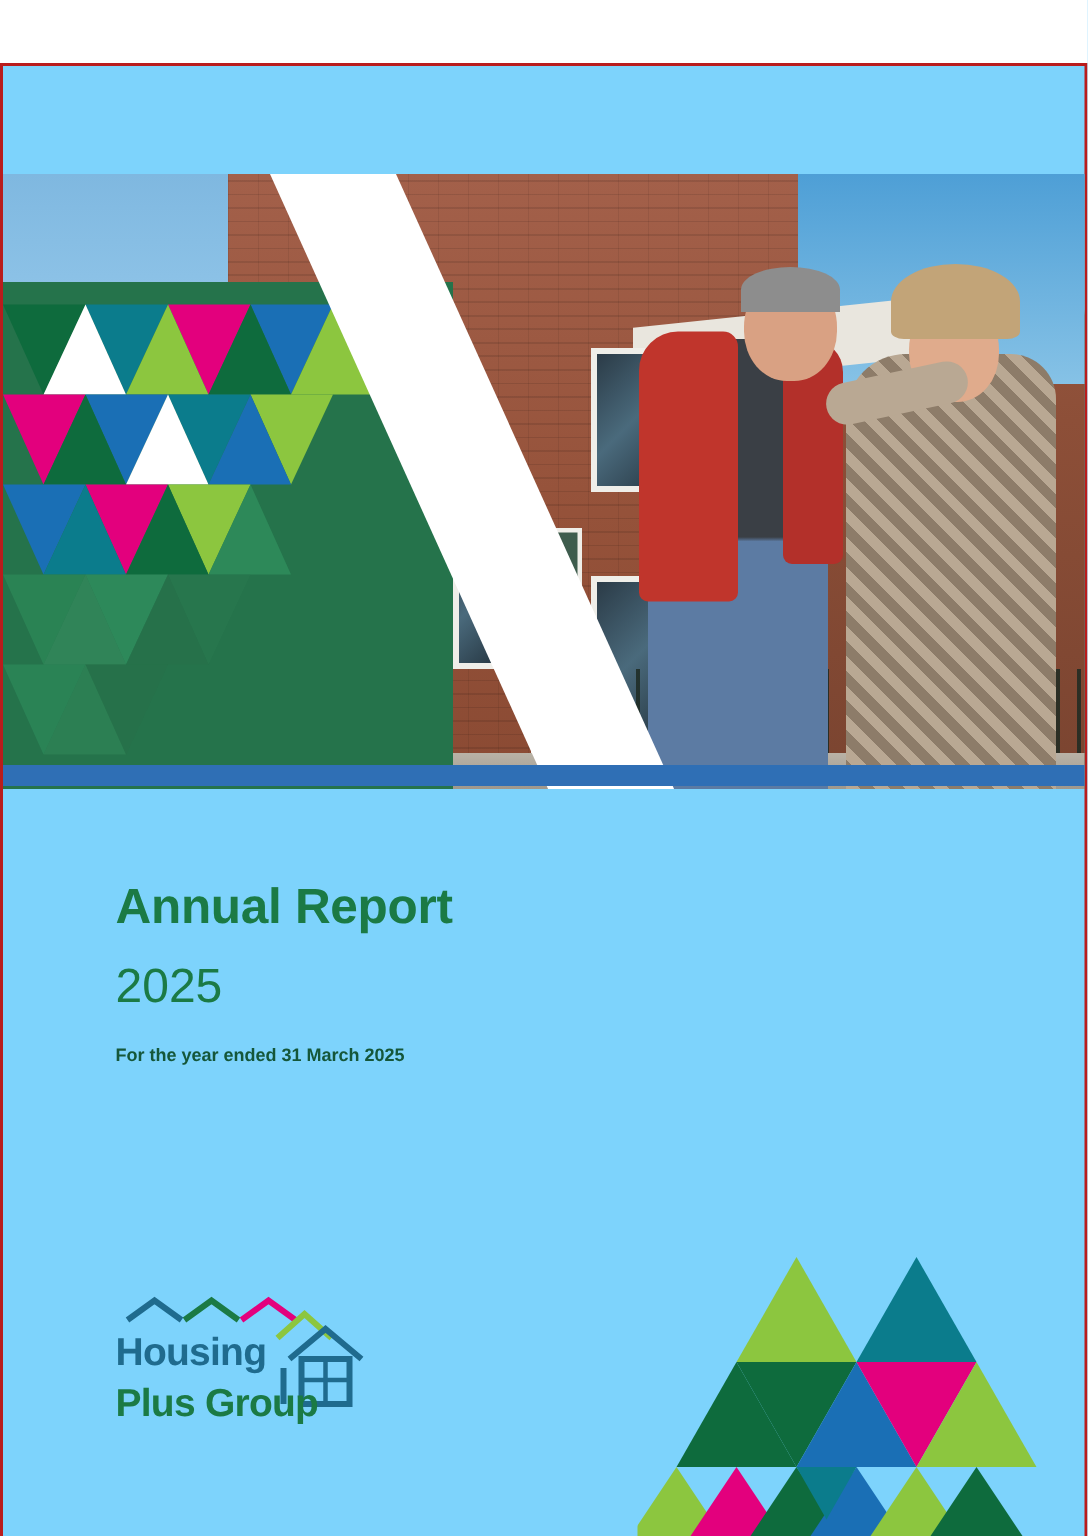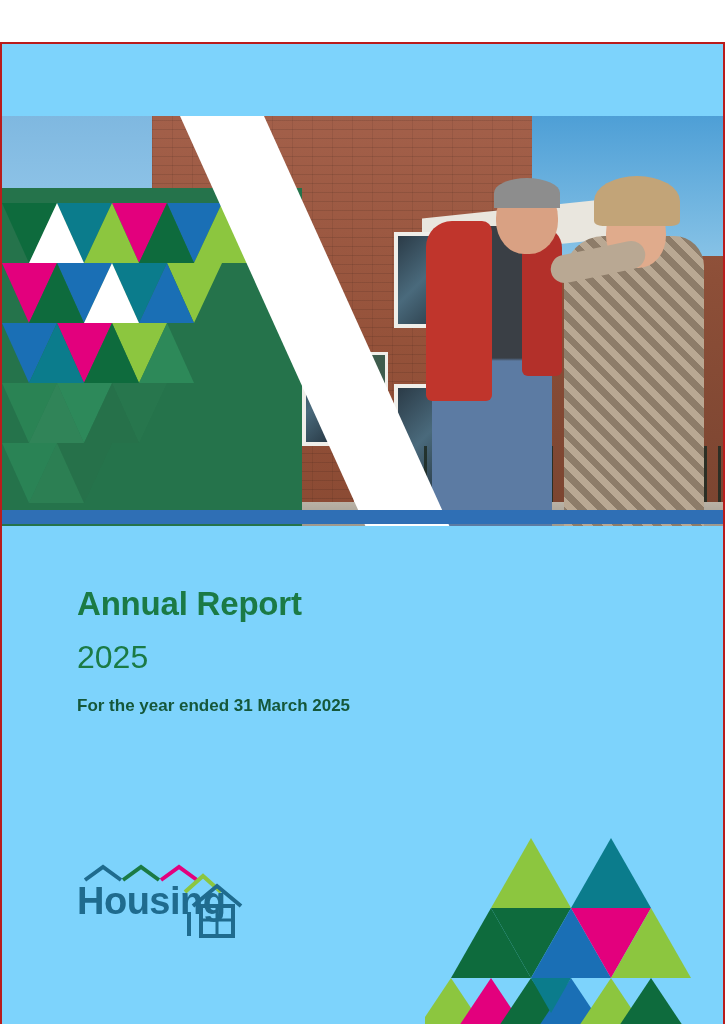--- a/index.html
+++ b/index.html
@@ -199,39 +199,39 @@
   }
   .title-year {
     color: #1b7a45;
     font-size: 32px;
     font-weight: normal;
     line-height: 50px;
     margin: 8px 0 0 0;
   }
   .subtitle {
     color: #15573a;
-    font-size: 17px;
+    font-size: 12px;
     font-weight: bold;
     margin: 14px 0 0 0;
   }
 
   
   .logo {
     position: absolute;
     left: 75px;
     top: 818px;
     width: 250px;
     height: 100px;
   }
   .logo-text {
     position: absolute;
     left: 0;
     top: 22px;
     color: #1f6b8e;
-    font-size: 38px;
+    font-size: 26px;
     font-weight: bold;
     line-height: 34px;
     letter-spacing: -0.5px;
   }
   .logo-text .l2 { color: #1b7a45; }
 </style>
 </head>
 <body>
 
 <div class="page">
@@ -325,20 +325,21 @@
       <g>
         <polyline points="116,44 140,24 164,44" fill="none" stroke="#1f6b8e" stroke-width="4"></polyline>
         <rect x="124" y="44" width="32" height="30" fill="none" stroke="#1f6b8e" stroke-width="4"></rect>
         <line x1="140" y1="44" x2="140" y2="74" stroke="#1f6b8e" stroke-width="3"></line>
         <line x1="124" y1="58" x2="156" y2="58" stroke="#1f6b8e" stroke-width="3"></line>
       </g>
       <line x1="112" y1="50" x2="112" y2="74" stroke="#1f6b8e" stroke-width="4"></line>
     </svg>
     <div class="logo-text">
       <span class="l1">Housing</span><br>
+      <span class="l2">Plus Group</span>
     </div>
   </div>
 
   <svg class="mosaic-bottom" viewBox="0 0 270 200" preserveAspectRatio="none" aria-hidden="true">
     <polygon points="106,0 146,70 66,70" fill="#8cc63f"></polygon>
     <polygon points="66,70 146,70 106,140" fill="#0e6b3d"></polygon>
     <polygon points="146,70 186,140 106,140" fill="#1a6fb5"></polygon>
     <polygon points="26,140 106,140 66,70" fill="#0e6b3d"></polygon>
     <polygon points="186,0 226,70 146,70" fill="#0b7c8c"></polygon>
     <polygon points="146,70 226,70 186,140" fill="#e3007d"></polygon>

